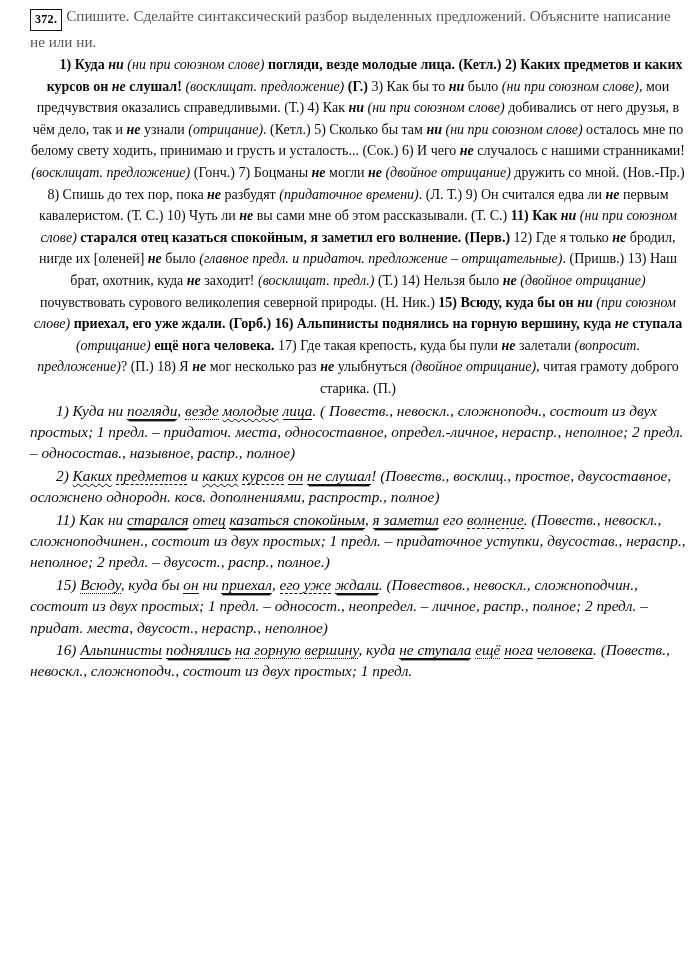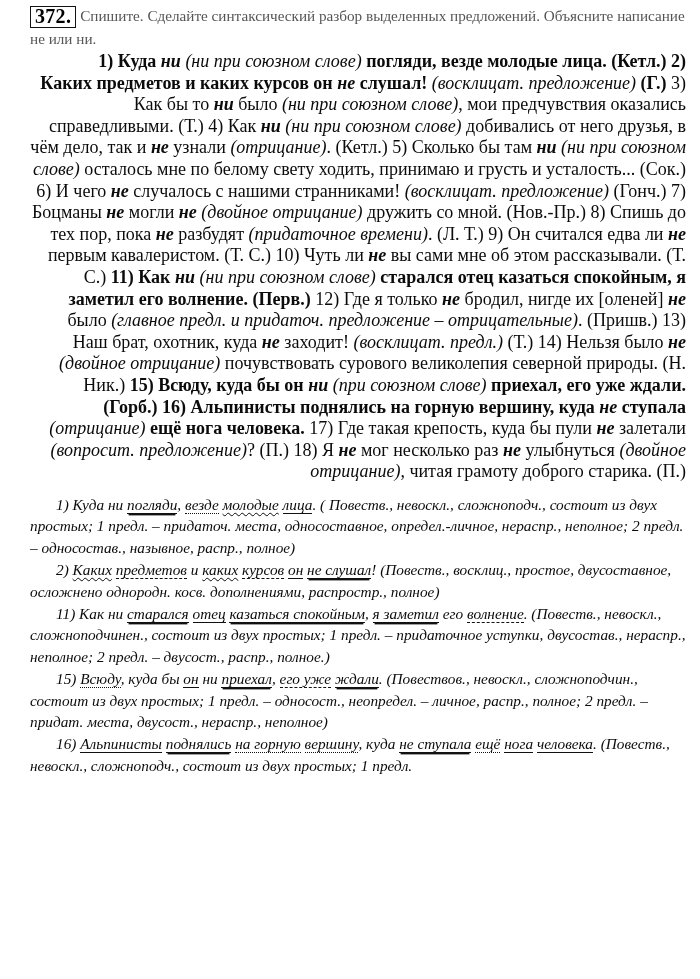--- a/index.html
+++ b/index.html
@@ -30,49 +30,49 @@
     line-height: 21px;
     color: #555555;
     text-align: left;
     margin: 0 0 2px 0;
   }
   .ex-num {
     display: inline-block;
     border: 1.6px solid #111;
     padding: 0px 4px 1px 4px;
     font-weight: bold;
-    font-size: 20px;
+    font-size: 12px;
     line-height: 19px;
     color: #000;
     vertical-align: -2px;
     margin-right: 4px;
     letter-spacing: .3px;
   }
   .task-text { color: #555; }
 
   
   .exercise {
-    font-size: 18px;
+    font-size: 14px;
     line-height: 21.6px;
-    text-align: right;
+    text-align: center;
     margin: 0;
     padding: 0;
   }
   .exercise .indent { display: inline-block; width: 26px; }
 
   .b   { font-weight: bold; }
   .i   { font-style: italic; }
   .bi  { font-weight: bold; font-style: italic; }
 
   
   .analysis {
     font-style: italic;
     font-size: 15.3px;
     line-height: 21.4px;
-    margin-top: 11px;
+    margin-top: 0;
   }
   .analysis p {
     margin: 0 0 1px 0;
     text-indent: 26px;
   }
   .analysis p.hang { text-indent: 0; padding-left: 7px; }
 
   
   .u-subj {                      
     border-bottom: 1.4px solid #111;

